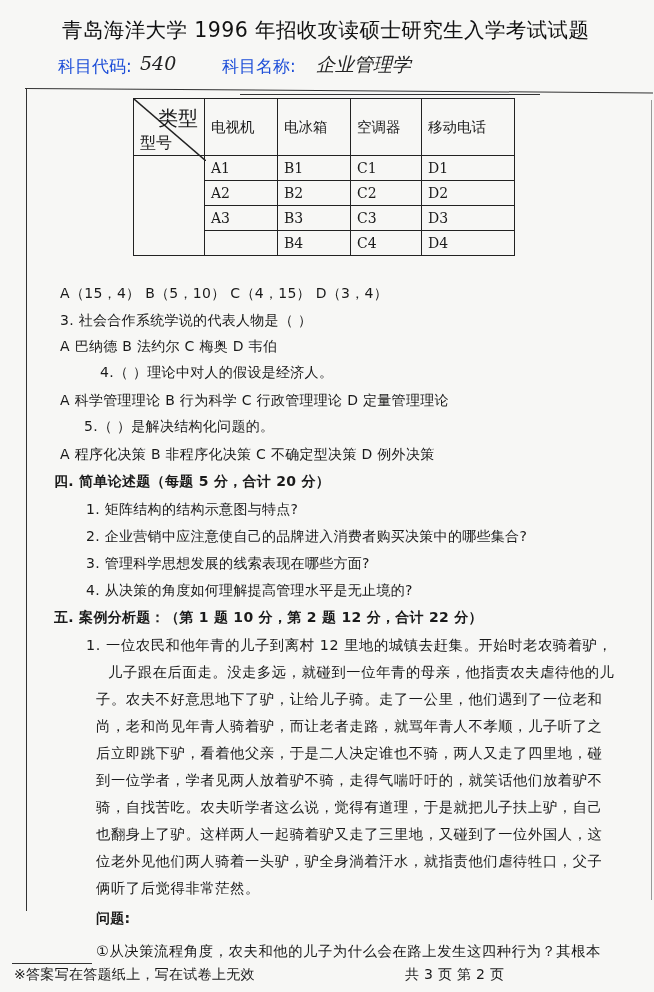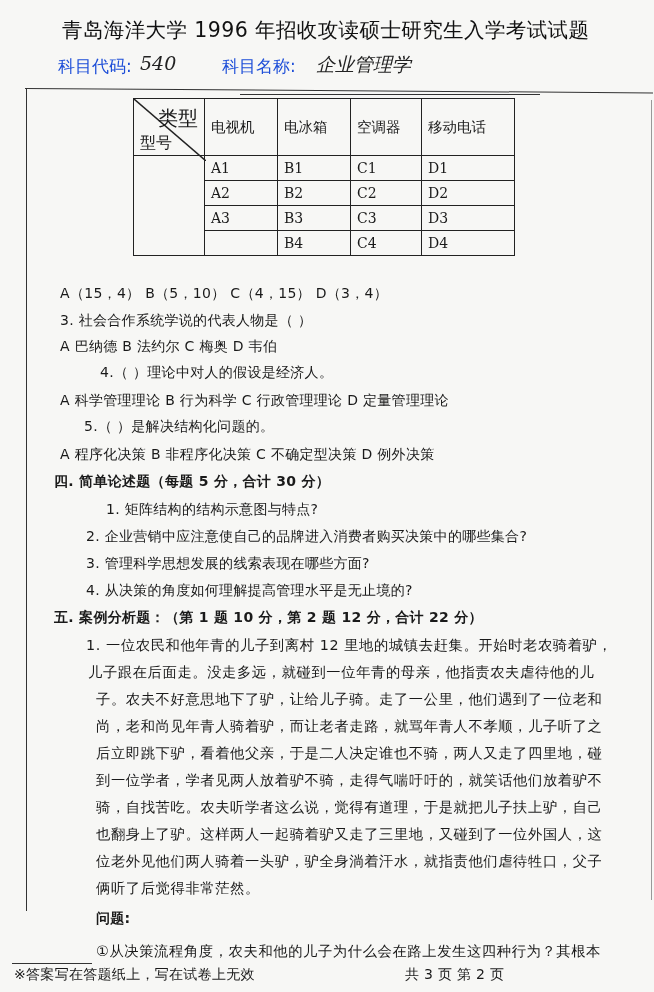--- a/index.html
+++ b/index.html
@@ -101,30 +101,30 @@
 
 <div class="line" style="left:60px; top:312px;">3. 社会合作系统学说的代表人物是（      ）</div>
 <div class="line" style="left:60px; top:338px;">A 巴纳德   B   法约尔 C   梅奥   D 韦伯</div>
 
 <div class="line" style="left:60px; top:364px;margin-left:40px;">4.（      ）理论中对人的假设是经济人。</div>
 <div class="line" style="left:60px; top:392px;">A  科学管理理论  B 行为科学  C 行政管理理论 D 定量管理理论</div>
 
 <div class="line" style="left:60px; top:418px;margin-left:24px;">5.（         ）是解决结构化问题的。</div>
 <div class="line" style="left:60px; top:446px;">A 程序化决策  B 非程序化决策  C 不确定型决策  D 例外决策</div>
 
-<div class="line bold" style="left:54px; top:473px;">四. 简单论述题（每题 5 分，合计 30 分）</div>
-<div class="line" style="left:86px; top:501px;margin-left:20px;">1. 矩阵结构的结构示意图与特点?</div>
+<div class="line bold" style="left:54px; top:473px;">四. 简单论述题（每题 5 分，合计 20 分）</div>
+<div class="line" style="left:86px; top:501px;">1. 矩阵结构的结构示意图与特点?</div>
 <div class="line" style="left:86px; top:528px;">2. 企业营销中应注意使自己的品牌进入消费者购买决策中的哪些集合?</div>
 <div class="line" style="left:86px; top:555px;">3. 管理科学思想发展的线索表现在哪些方面?</div>
 <div class="line" style="left:86px; top:582px;">4. 从决策的角度如何理解提高管理水平是无止境的?</div>
 
 <div class="line bold" style="left:54px; top:609px;">五. 案例分析题：（第 1 题 10 分，第 2 题 12 分，合计 22 分）</div>
 
 <div class="line para" style="left:86px; top:636px;">1.  一位农民和他年青的儿子到离村 12 里地的城镇去赶集。开始时老农骑着驴，</div>
-<div class="line para" style="left:88px; top:663px;">儿子跟在后面走。没走多远，就碰到一位年青的母亲，他指责农夫虐待他的儿</div>
+<div class="line para" style="left:108px; top:663px;">儿子跟在后面走。没走多远，就碰到一位年青的母亲，他指责农夫虐待他的儿</div>
 <div class="line para" style="left:96px; top:690px;">子。农夫不好意思地下了驴，让给儿子骑。走了一公里，他们遇到了一位老和</div>
 <div class="line para" style="left:96px; top:717px;">尚，老和尚见年青人骑着驴，而让老者走路，就骂年青人不孝顺，儿子听了之</div>
 <div class="line para" style="left:96px; top:744px;">后立即跳下驴，看着他父亲，于是二人决定谁也不骑，两人又走了四里地，碰</div>
 <div class="line para" style="left:96px; top:771px;">到一位学者，学者见两人放着驴不骑，走得气喘吁吁的，就笑话他们放着驴不</div>
 <div class="line para" style="left:96px; top:798px;">骑，自找苦吃。农夫听学者这么说，觉得有道理，于是就把儿子扶上驴，自己</div>
 <div class="line para" style="left:96px; top:825px;">也翻身上了驴。这样两人一起骑着驴又走了三里地，又碰到了一位外国人，这</div>
 <div class="line para" style="left:96px; top:852px;">位老外见他们两人骑着一头驴，驴全身淌着汗水，就指责他们虐待牲口，父子</div>
 <div class="line para" style="left:96px; top:879px;">俩听了后觉得非常茫然。</div>
 
 <div class="line bold" style="left:96px; top:910px;">问题:</div>

